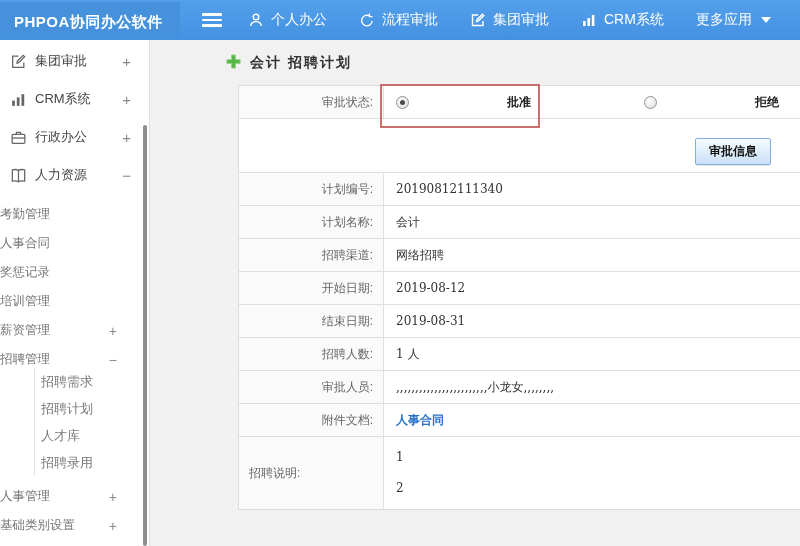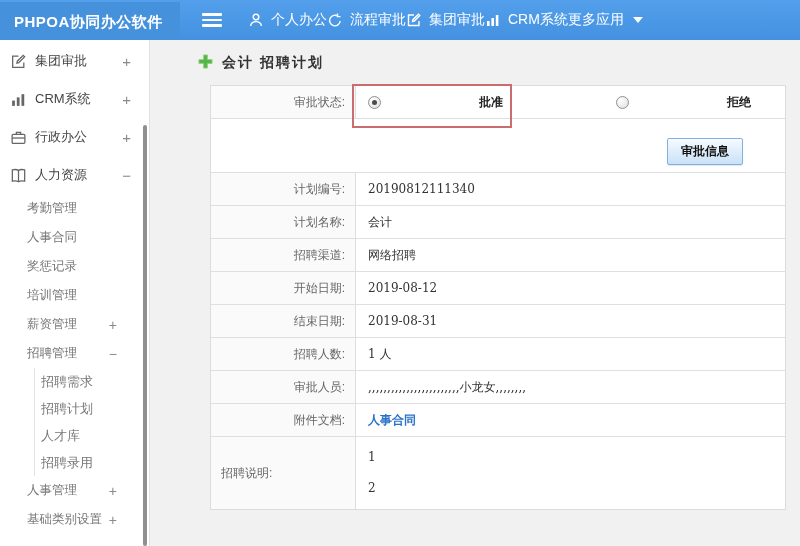--- a/index.html
+++ b/index.html
@@ -5,41 +5,41 @@
   * { box-sizing: border-box; margin: 0; padding: 0; }
   html,body { width:800px; height:546px; overflow:hidden; }
   body { font-family:"Liberation Sans","DejaVu Sans",sans-serif; background:#f1f1f1; font-size:13px; }
   .app { width:800px; height:546px; display:flex; flex-direction:column; }
 
   
   header { height:40px; flex:0 0 40px; background:linear-gradient(#539fec,#4391e0); display:flex; align-items:center; color:#fff; }
   .logo { padding:0 14px; font-size:15px; font-weight:600; letter-spacing:.5px; background:#4691dc; height:36px; line-height:40px; width:180px; }
   .hamburger { margin-left:22px; width:20px; display:flex; flex-direction:column; gap:3px; cursor:pointer; }
   .hamburger span { height:2.5px; background:#fff; border-radius:1px; }
-  nav { display:flex; align-items:center; margin-left:26px; }
+  nav { display:flex; align-items:center; margin-left:26px; gap:32px; }
   .nav-item { display:flex; align-items:center; gap:7px; font-size:14px; color:#fff; cursor:pointer; text-decoration:none; }
   .nav-item svg { display:block; }
   .caret { width:0; height:0; border-left:5px solid transparent; border-right:5px solid transparent; border-top:6px solid #fff; margin-left:2px; }
 
   
   .bodyrow { flex:1; display:flex; min-height:0; }
 
   
   aside { width:150px; flex:0 0 150px; background:#fff; border-right:1px solid #e0e0e0; position:relative; padding-top:2px; overflow:hidden; }
   .sb1 { height:38px; display:flex; align-items:center; padding:0 10px 0 10px; color:#444; font-size:13px; cursor:pointer; }
   .sb1 .sbicon { width:17px; height:17px; margin-right:8px; flex:0 0 17px; }
   .sb1 .exp { margin-left:auto; margin-right:8px; color:#8a8a8a; font-size:15px; font-weight:400; }
-  .sb2 { height:29px; display:flex; align-items:center; padding-left:27px; color:#777; font-size:12.5px; cursor:pointer; }
+  .sb2 { height:29px; display:flex; align-items:flex-end; color:#777; font-size:12.5px; cursor:pointer; }
   .sb2 .exp { margin-left:auto; margin-right:32px; color:#8a8a8a; font-size:14px; }
   .sb3group { margin-left:34px; border-left:1px solid #e3e3e3; }
   .sb3 { height:27px; display:flex; align-items:center; padding-left:6px; color:#777; font-size:13px; cursor:pointer; }
   .scroll-thumb { position:absolute; right:2px; top:85px; bottom:0; width:4px; background:#8f8f8f; border-radius:2px; }
 
   
-  main { flex:1; padding:12px 14px 0 48px; position:relative; overflow:hidden; background:#f1f1f1; }
+  main { flex:1; padding:12px 14px 0 76px; position:relative; overflow:hidden; background:#f1f1f1; }
   .title-row { display:flex; align-items:center; gap:9px; margin:2px 0 13px 0; }
   .page-title { font-size:14px; font-weight:bold; color:#333; letter-spacing:2px; }
 
   .form-table { margin-left:12px; width:576px; background:#fff; border:1px solid #dcdcdc; position:relative; }
   .frow { display:flex; border-bottom:1px solid #dfdfdf; background:#fff; }
   .frow:last-child { border-bottom:none; }
   .flabel { width:145px; flex:0 0 145px; background:#fafafa; border-right:1px solid #dfdfdf; padding:9px 10px; color:#666; font-size:12px; line-height:14px;text-align:right; }
   .fvalue { flex:1; padding:9px 12px; color:#333; font-size:12px; line-height:14px; font-family:"DejaVu Serif","Liberation Serif",serif; }
   .btnrow { display:flex; justify-content:flex-end; padding:7px 42px 7px 0; border-bottom:1px solid #dfdfdf; background:#fff; }
   .btn { font-family:"Liberation Sans",sans-serif; font-size:12px; font-weight:bold; color:#111; padding:4px 13px; background:linear-gradient(#f6fbff,#c9e1f7); border:1px solid #7fb2e2; border-radius:2px; box-shadow:0 1px 1px rgba(0,0,0,.1); cursor:pointer;margin-top:12px; }

